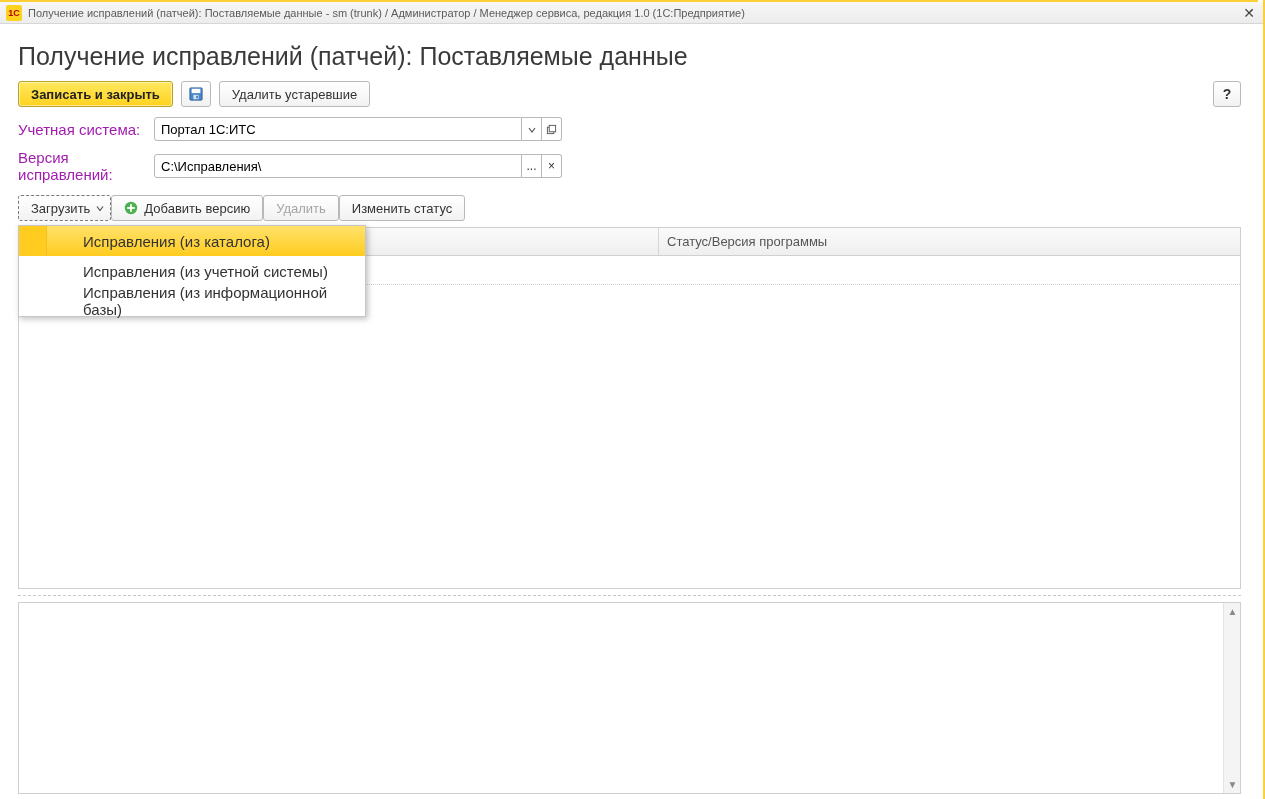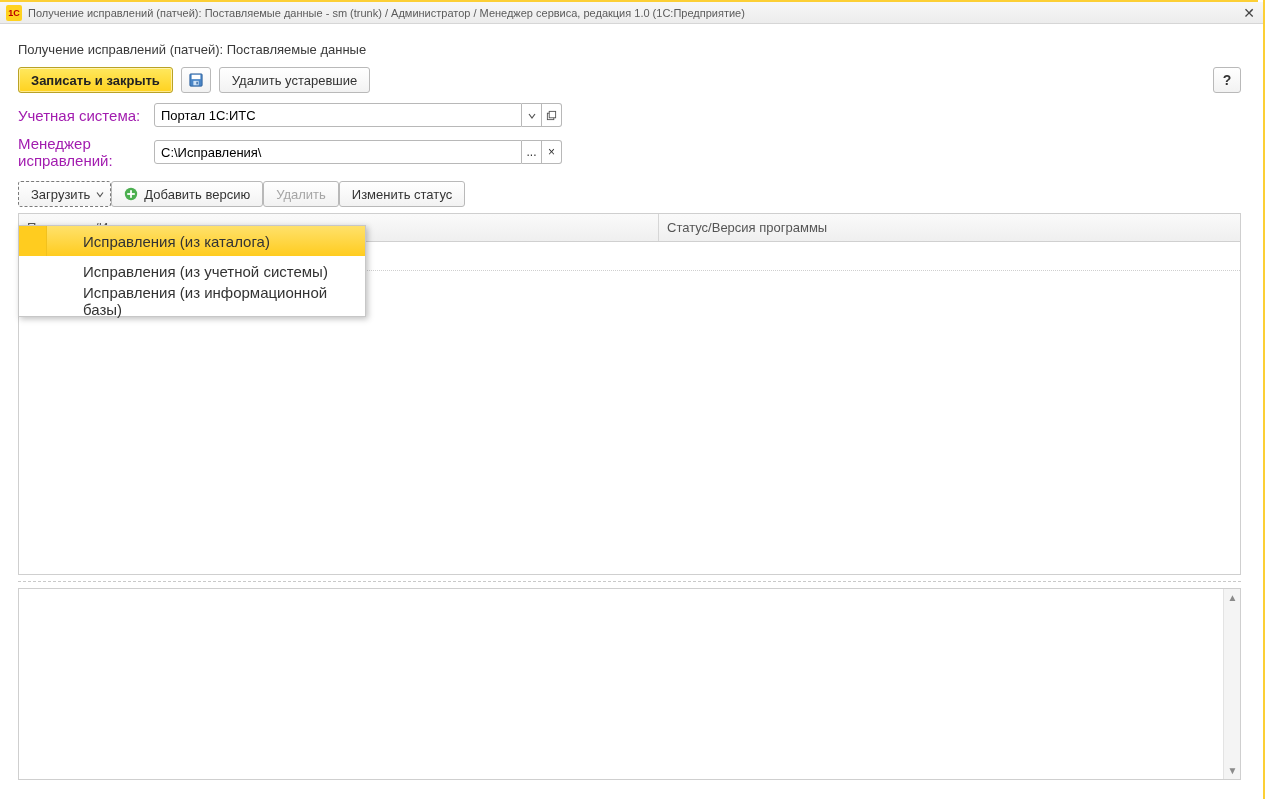--- a/index.html
+++ b/index.html
@@ -15,21 +15,21 @@
               display:flex; align-items:center; font-size:11px; color:#5b5b5b; }
   .titlebar .icon-1c { width:16px; height:16px; margin:0 6px 0 6px; background:#ffd21f; border-radius:2px;
                        display:flex; align-items:center; justify-content:center; font-weight:bold; font-size:9px; color:#b00; }
   .titlebar .ttext { flex:1; white-space:nowrap; overflow:hidden; }
   .titlebar .close { width:28px; height:100%; display:flex; align-items:center; justify-content:center;
                      font-size:14px; color:#444; cursor:pointer; }
 
   .client { position:absolute; top:24px; left:2px; right:8px; bottom:2px; background:#fff; }
 
   
-  .page-title { font-size:13px; color:#3a3a3a; padding:18px 16px 10px 16px; }
+  .page-title { font-size:25px; color:#3a3a3a; padding:18px 16px 10px 16px; }
 
   
   .main-toolbar { display:flex; align-items:center; gap:8px; padding:0 16px 10px 16px; }
   .btn { height:26px; border:1px solid #b9b9b9; border-radius:3px; background:linear-gradient(#fff,#f2f2f2);
          padding:0 12px; display:inline-flex; align-items:center; justify-content:center; cursor:pointer;
          font-size:13px; color:#333; white-space:nowrap; }
   .btn-primary { background:linear-gradient(#ffe85e,#ffd21f); border-color:#b9a226; font-weight:bold; color:#222; box-shadow:inset 0 0 0 1px rgba(255,255,255,.5);}
   .btn-icon { width:30px; padding:0; }
   .floppy-icon { width:14px; height:14px; }
   .spacer { flex:1; }
@@ -128,21 +128,21 @@
         </div>
         <div class="open">
           <svg viewBox="0 0 12 12">
             <rect x="1.5" y="3.5" width="7" height="7" fill="none" stroke="#555"></rect>
             <rect x="3.5" y="1.5" width="7" height="7" fill="#fff" stroke="#555"></rect>
           </svg>
         </div>
       </div>
     </div>
     <div class="frow">
-      <div class="flabel">Менеджер исправлений:</div>
+      <div class="flabel">Версия исправлений:</div>
       <div class="pathbox">
         <input type="text" value="C:\Исправления\" style="">
         <div class="dots">...</div>
         <div class="clear">×</div>
       </div>
     </div>
   </div>
 
   <div class="sec-toolbar">
     <button class="btn btn-drop" style="border-style:dashed; border-color:#7a7a7a;">

